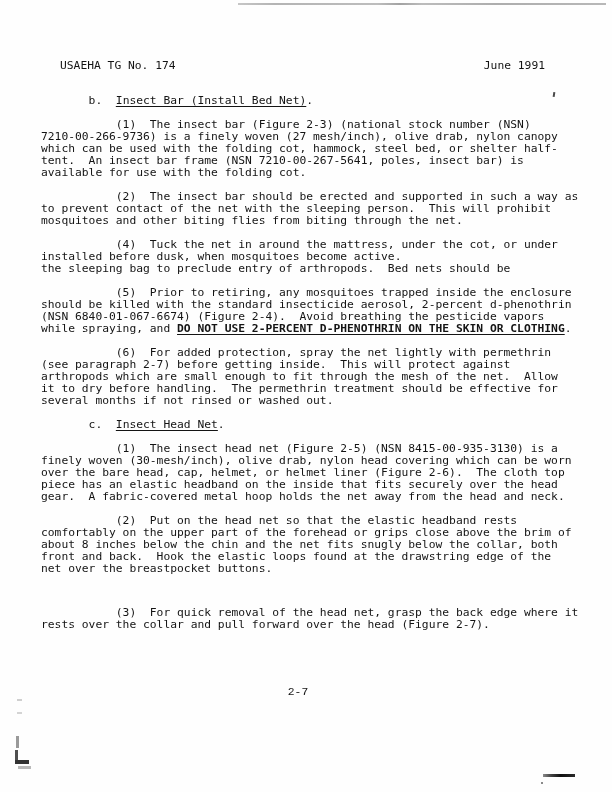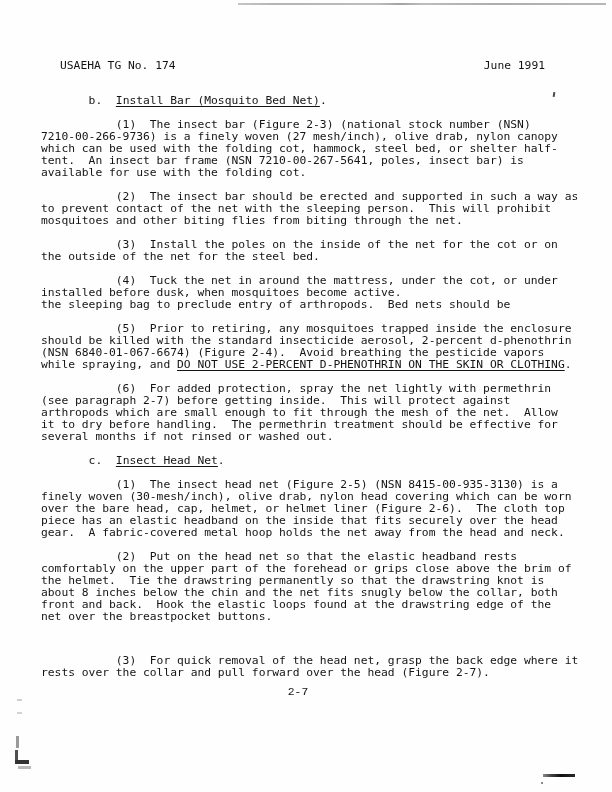--- a/index.html
+++ b/index.html
@@ -42,21 +42,21 @@
     position: absolute; top: 95px; left: 41px; right: 10px;
   }
   .block { margin: 0 0 12px 0; }
   .block:last-child { margin-bottom: 0; margin-top: 32px; }
   .line {
     white-space: pre;
     font-size: 11.3px;
     line-height: 12px;
   }
   .u { text-decoration: underline; text-underline-offset: 2px; text-decoration-thickness: 1px; }
-  .b { font-weight: normal; }
+  .b { font-weight: bold; }
   
   .page-number {
     position: absolute; top: 686px; left: 0; width: 596px;
     text-align: center; font-size: 11.3px; line-height: 12px; font-family: Liberation Mono, monospace;
   }
 </style>
 </head>
 <body>
 
 <div class="page">
@@ -65,37 +65,33 @@
 
   <div class="header">
     <span>USAEHA TG No. 174</span>
     <span>June 1991</span>
   </div>
 
   <div class="mark apostrophe-mark"></div>
 
   <div class="doc-body">
       <div class="block">
-        <div class="line"><span>       b.  </span><span class="u">Install Bar (Mosquito Bed Net)</span><span>.</span></div>
+        <div class="line"><span>       b.  </span><span class="u">Insect Bar (Install Bed Net)</span><span>.</span></div>
       </div>
       <div class="block">
         <div class="line"><span>           (1)  The insect bar (Figure 2-3) (national stock number (NSN)</span></div>
         <div class="line"><span>7210-00-266-9736) is a finely woven (27 mesh/inch), olive drab, nylon canopy</span></div>
         <div class="line"><span>which can be used with the folding cot, hammock, steel bed, or shelter half-</span></div>
         <div class="line"><span>tent.  An insect bar frame (NSN 7210-00-267-5641, poles, insect bar) is</span></div>
         <div class="line"><span>available for use with the folding cot.</span></div>
       </div>
       <div class="block">
         <div class="line"><span>           (2)  The insect bar should be erected and supported in such a way as</span></div>
         <div class="line"><span>to prevent contact of the net with the sleeping person.  This will prohibit</span></div>
         <div class="line"><span>mosquitoes and other biting flies from biting through the net.</span></div>
-      </div>
-      <div class="block">
-        <div class="line"><span>           (3)  Install the poles on the inside of the net for the cot or on</span></div>
-        <div class="line"><span>the outside of the net for the steel bed.</span></div>
       </div>
       <div class="block">
         <div class="line"><span>           (4)  Tuck the net in around the mattress, under the cot, or under</span></div>
         <div class="line"><span>installed before dusk, when mosquitoes become active.</span></div>
         <div class="line"><span>the sleeping bag to preclude entry of arthropods.  Bed nets should be</span></div>
       </div>
       <div class="block">
         <div class="line"><span>           (5)  Prior to retiring, any mosquitoes trapped inside the enclosure</span></div>
         <div class="line"><span>should be killed with the standard insecticide aerosol, 2-percent d-phenothrin</span></div>
         <div class="line"><span>(NSN 6840-01-067-6674) (Figure 2-4).  Avoid breathing the pesticide vapors</span></div>
@@ -114,21 +110,20 @@
       <div class="block">
         <div class="line"><span>           (1)  The insect head net (Figure 2-5) (NSN 8415-00-935-3130) is a</span></div>
         <div class="line"><span>finely woven (30-mesh/inch), olive drab, nylon head covering which can be worn</span></div>
         <div class="line"><span>over the bare head, cap, helmet, or helmet liner (Figure 2-6).  The cloth top</span></div>
         <div class="line"><span>piece has an elastic headband on the inside that fits securely over the head</span></div>
         <div class="line"><span>gear.  A fabric-covered metal hoop holds the net away from the head and neck.</span></div>
       </div>
       <div class="block">
         <div class="line"><span>           (2)  Put on the head net so that the elastic headband rests</span></div>
         <div class="line"><span>comfortably on the upper part of the forehead or grips close above the brim of</span></div>
-        <div class="line"><span>the helmet.  Tie the drawstring permanently so that the drawstring knot is</span></div>
         <div class="line"><span>about 8 inches below the chin and the net fits snugly below the collar, both</span></div>
         <div class="line"><span>front and back.  Hook the elastic loops found at the drawstring edge of the</span></div>
         <div class="line"><span>net over the breastpocket buttons.</span></div>
       </div>
       <div class="block">
         <div class="line"><span>           (3)  For quick removal of the head net, grasp the back edge where it</span></div>
         <div class="line"><span>rests over the collar and pull forward over the head (Figure 2-7).</span></div>
       </div>
     </div>
 

